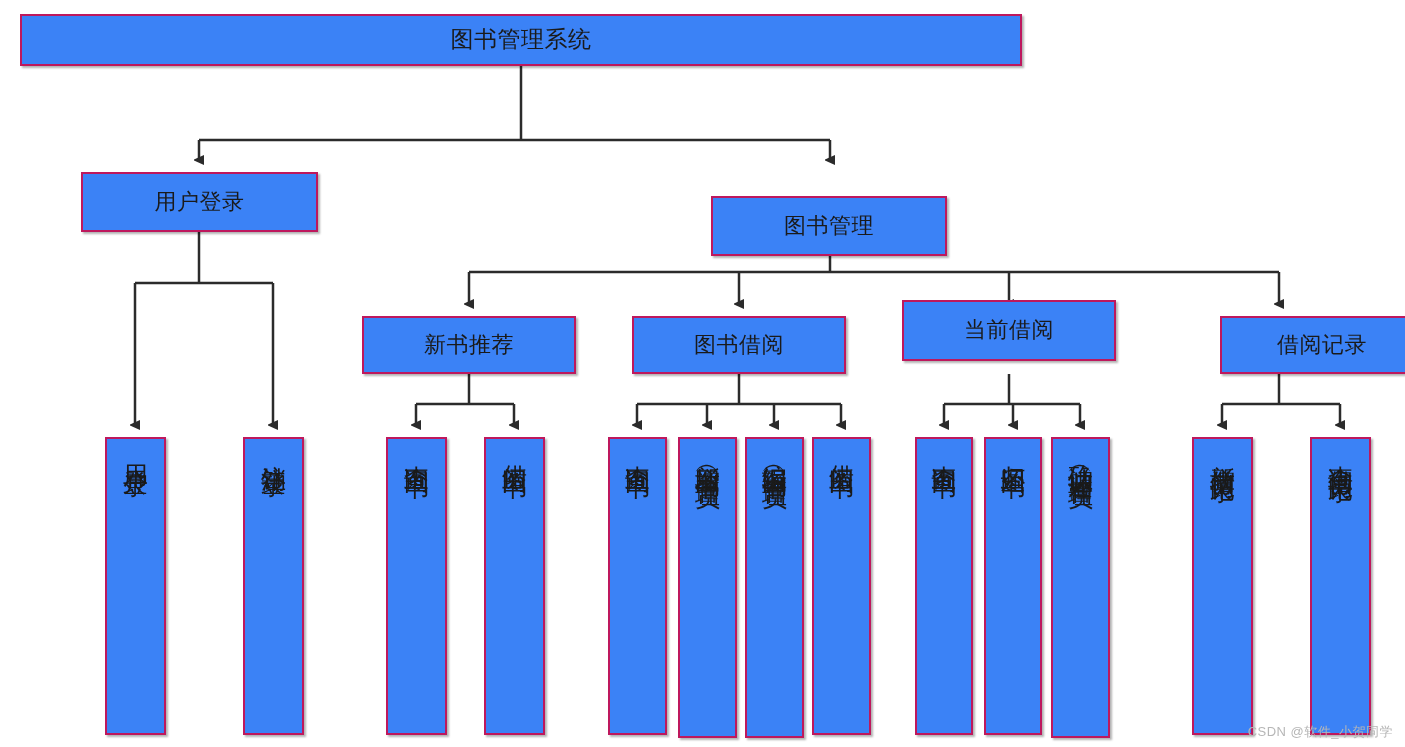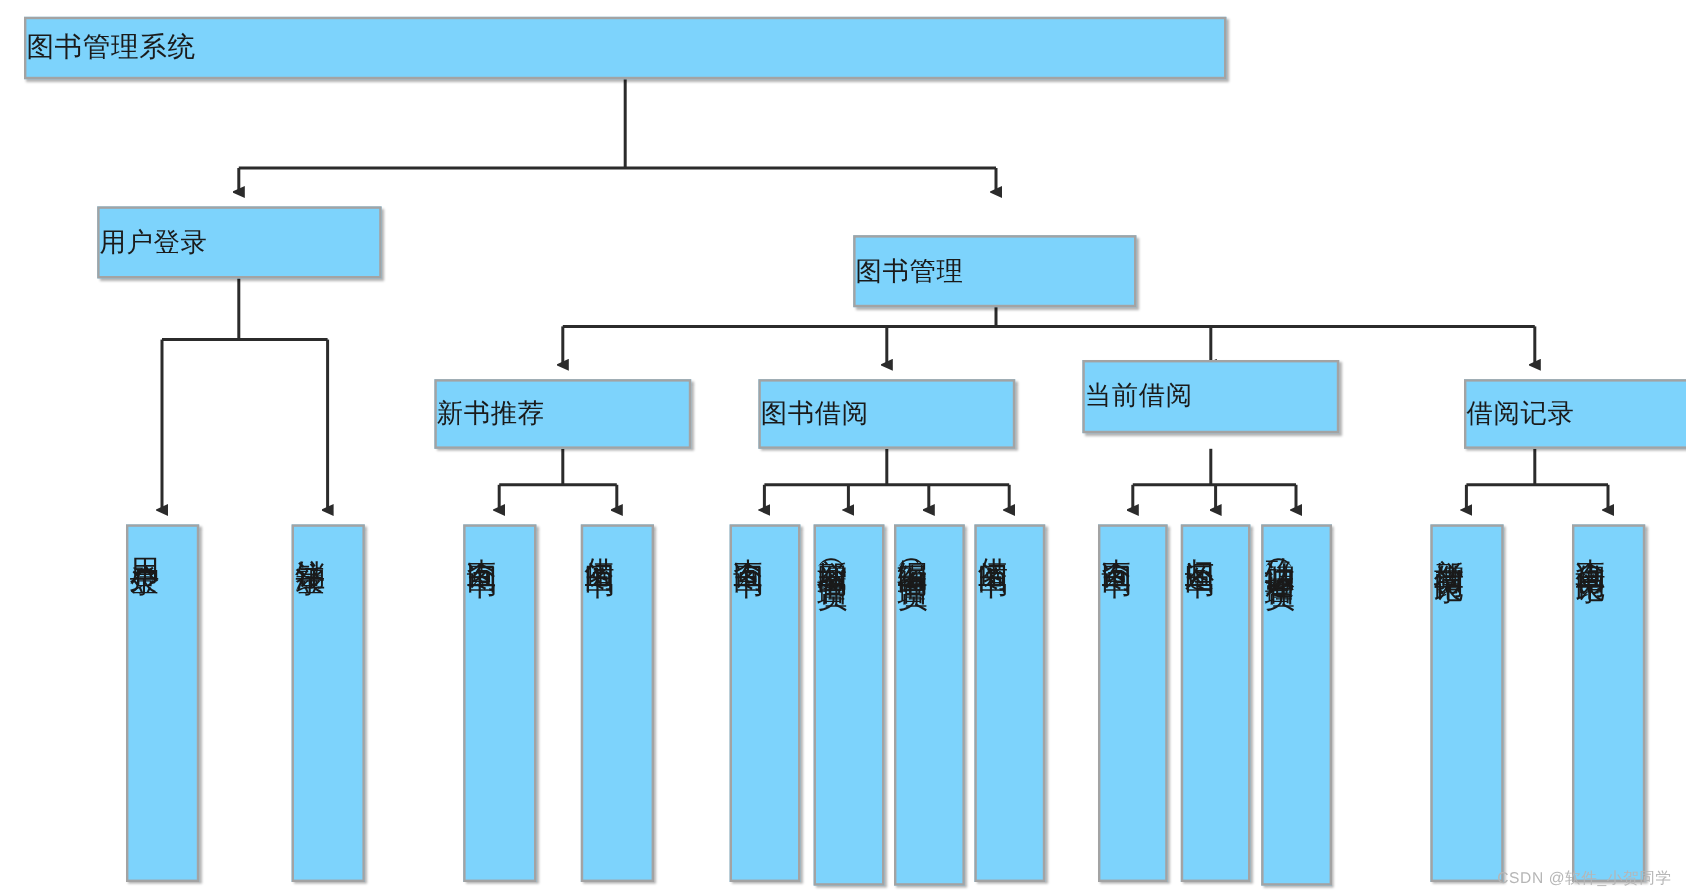--- a/index.html
+++ b/index.html
@@ -22,24 +22,25 @@
     position: absolute;
     left: 0;
     top: 0;
     width: 1405px;
     height: 747px;
     pointer-events: none;
   }
   .node {
     position: absolute;
     box-sizing: border-box;
-    border: 2px solid #a3a3a3;
-    background: #7dd3fc;
+    border: 2px solid #be185d;
+    background: #3b82f6;
     display: flex;
     align-items: center;
+    justify-content: center;
     box-shadow: 2px 2px 2px rgba(0,0,0,0.30);
   }
   .node .label {
     color: #1a1a1a;
     letter-spacing: 0.5px;
     line-height: 1.1;
     white-space: nowrap;
   }
   
   .node.h .label {

